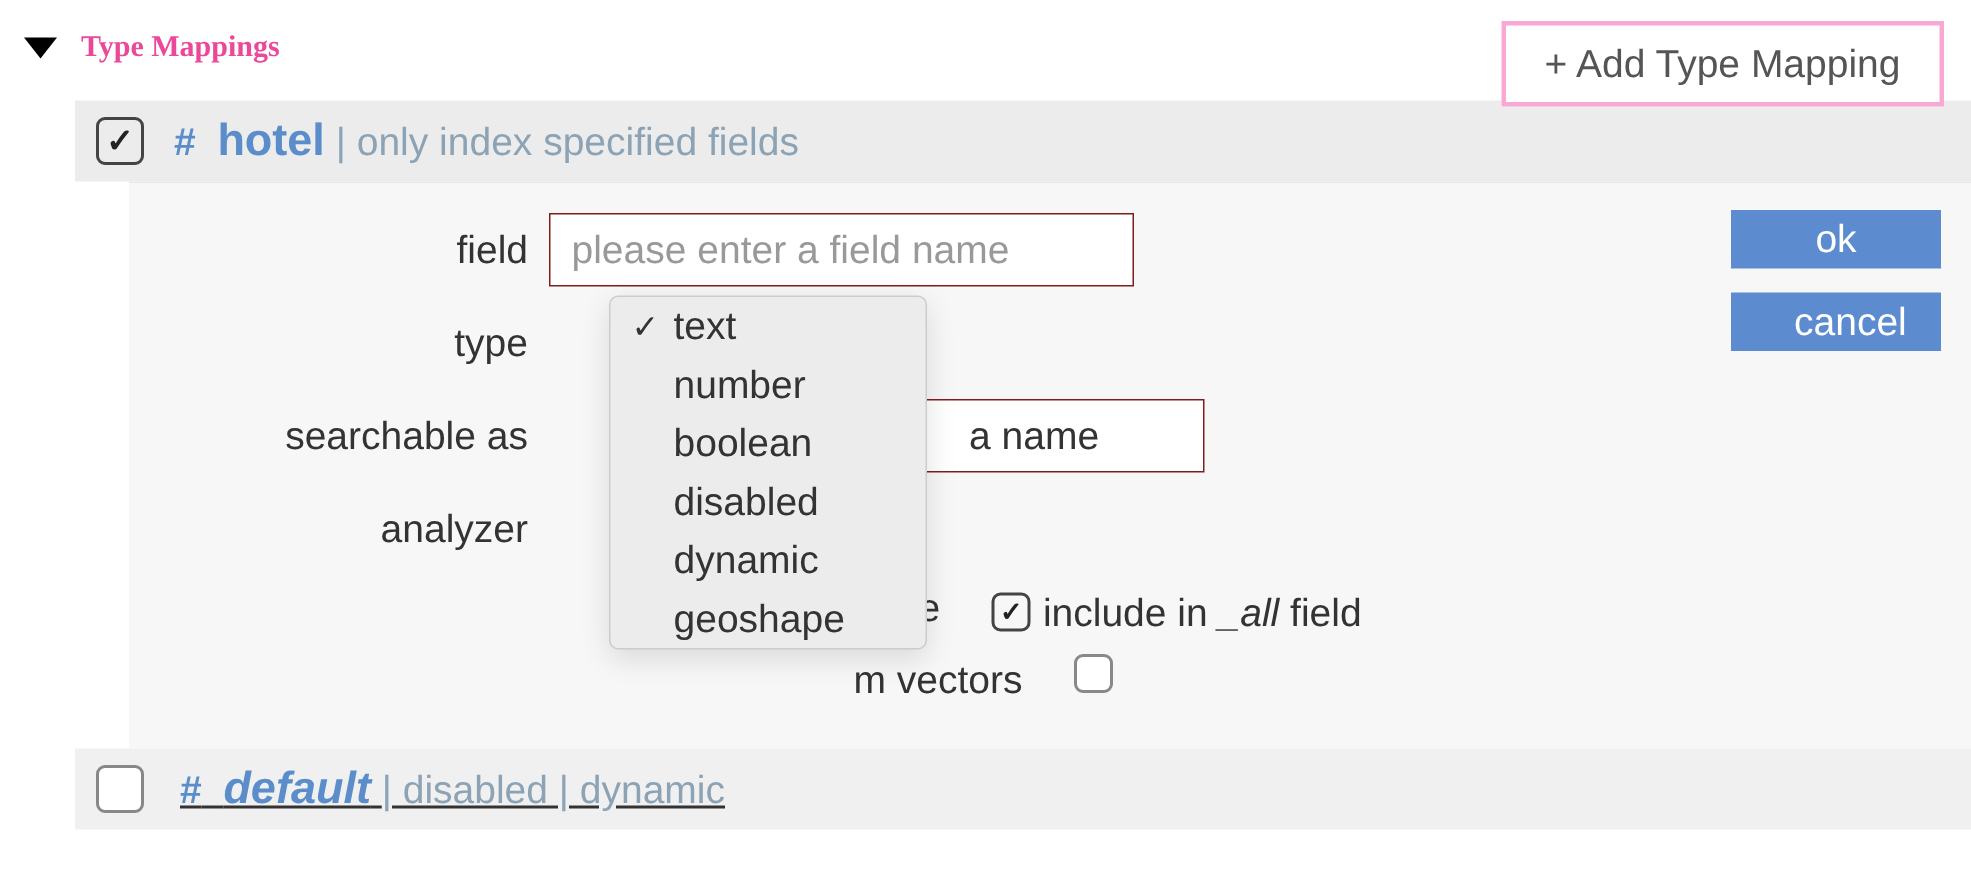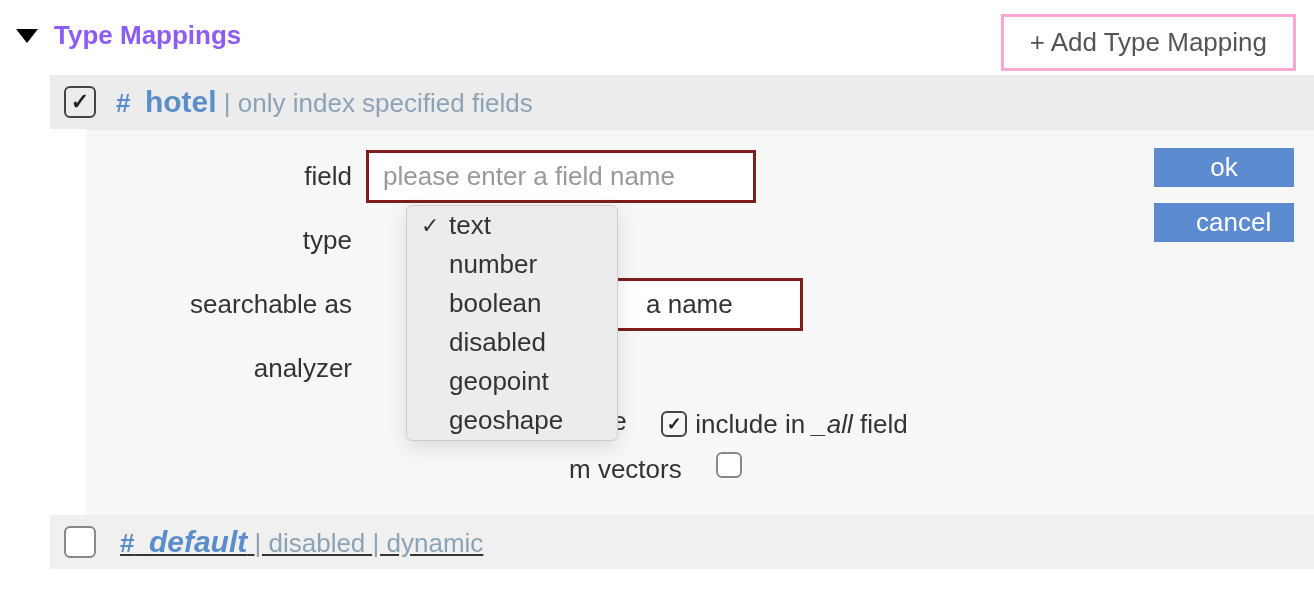--- a/index.html
+++ b/index.html
@@ -18,23 +18,24 @@
   padding: 20px 16px 24px 16px;
 }
 .caret-down {
   width: 0;
   height: 0;
   border-left: 11px solid transparent;
   border-right: 11px solid transparent;
   border-top: 14px solid #000;
 }
 .section-title {
-  font-size: 26px;
+  font-size: 20px;
   font-weight: 700;
-  color: #8b5cf6;
+  color: #ec4899;
+  font-family: Liberation Serif, serif;
 }
 .add-button {
   position: absolute;
   top: 14px;
   right: 18px;
   font-size: 26px;
   color: #555;
   border: 3px solid #f9a8d4;
   background: #fff;
   padding: 10px 26px;
@@ -105,21 +106,21 @@
 .form-label {
   width: 260px;
   text-align: right;
   padding-right: 14px;
   font-size: 26px;
   color: #333;
 }
 .text-input {
   font-size: 26px;
   padding: 8px 14px;
-  border: 3px solid #7f1d1d;
+  border: 1px solid #7f1d1d;
   color: #666;
   background: #fff;
   width: 390px;
 }
 .text-input::placeholder { color: #999; }
 .btn-stack {
   position: absolute;
   top: 18px;
   right: 20px;
   display: flex;
@@ -259,21 +260,21 @@
       <div class="dd-item">
           <span class="dd-check"></span>
           <span>boolean</span>
         </div>
       <div class="dd-item">
           <span class="dd-check"></span>
           <span>disabled</span>
         </div>
       <div class="dd-item">
           <span class="dd-check"></span>
-          <span>geopoint</span>
+          <span>dynamic</span>
         </div>
       <div class="dd-item">
           <span class="dd-check"></span>
           <span>geoshape</span>
         </div>
     </div>
 
   </div>
 
   <div class="default-bar">

